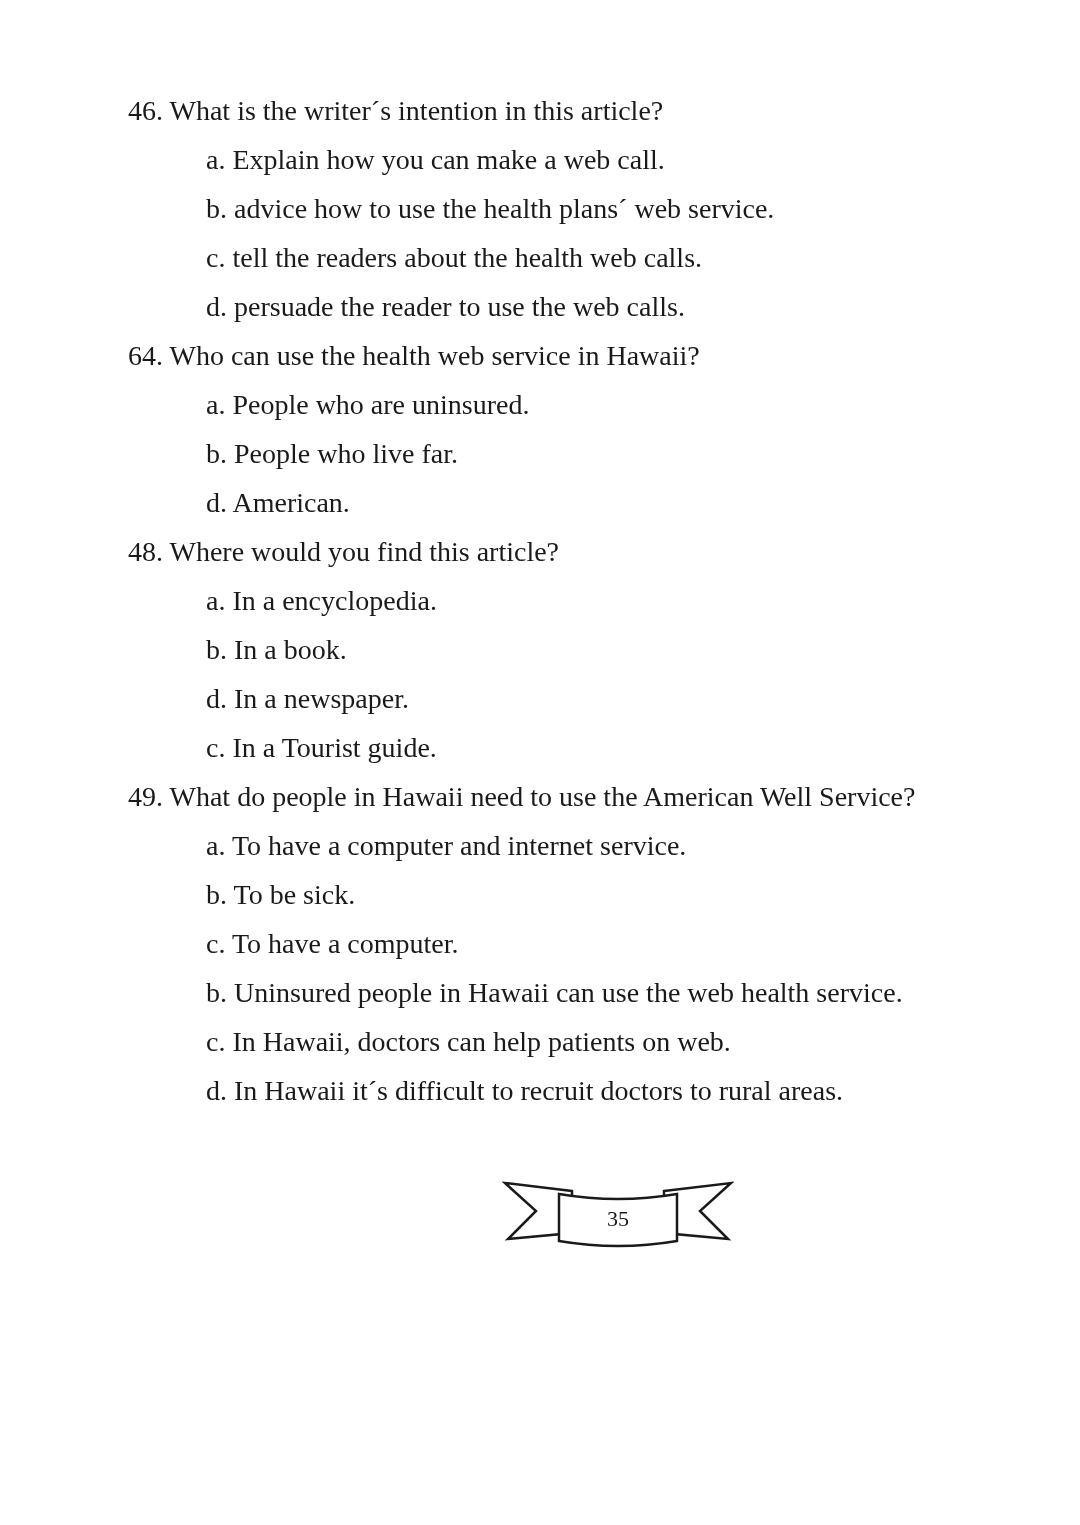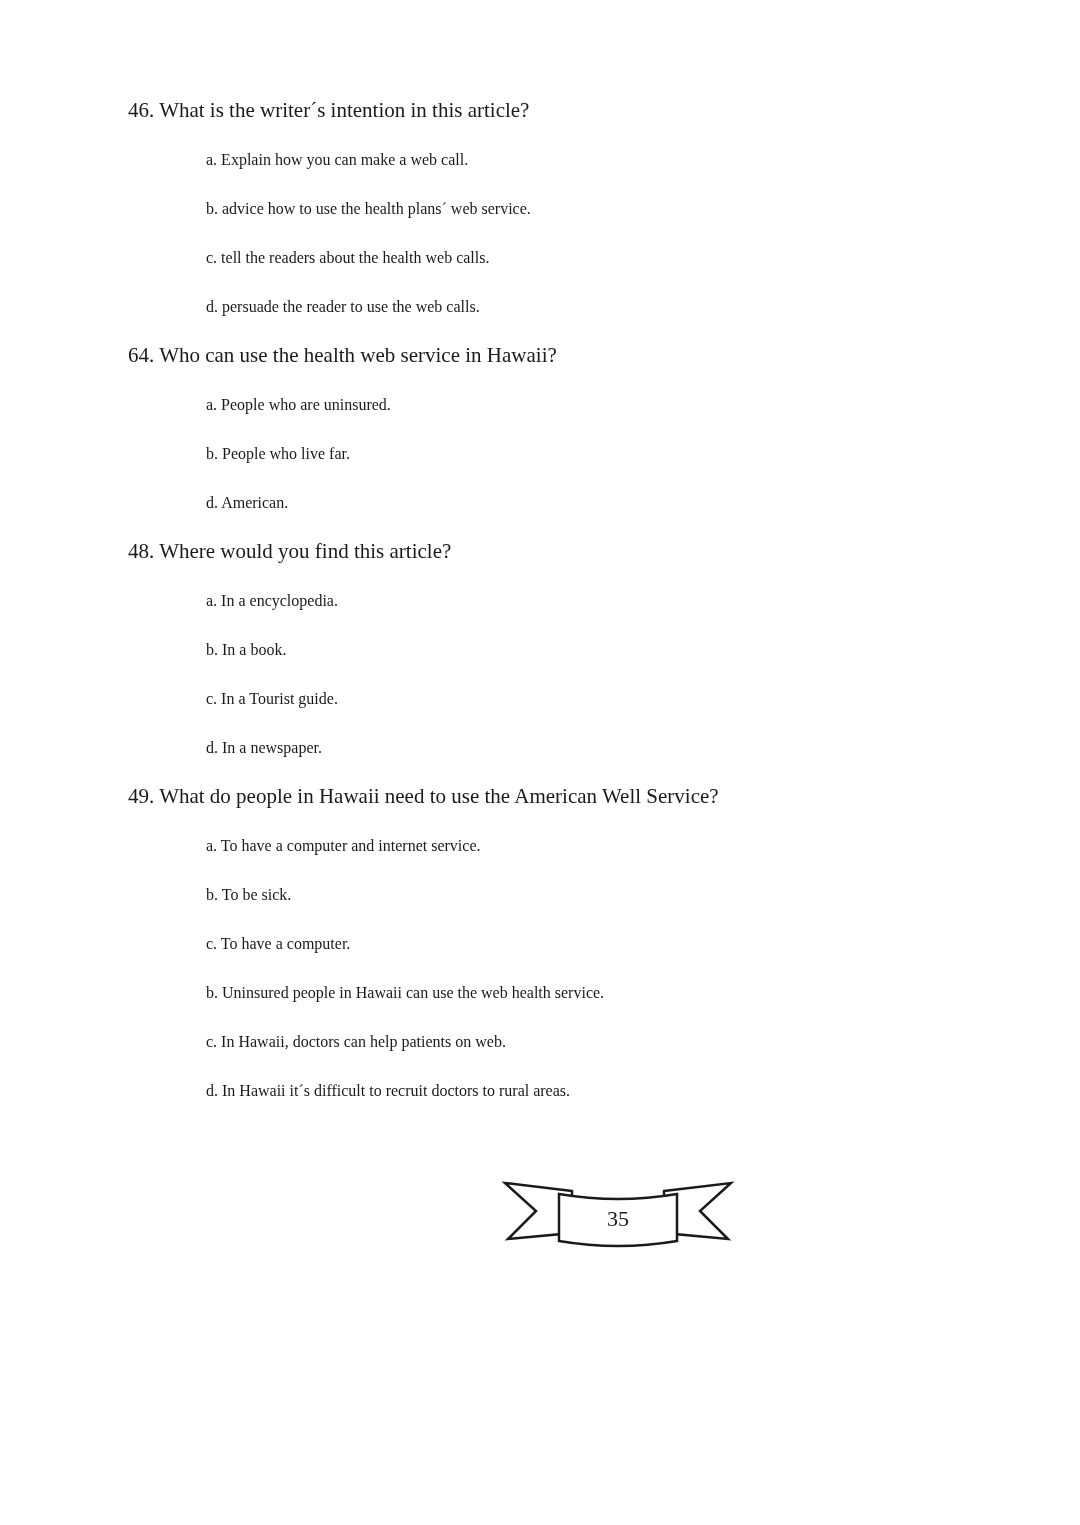--- a/index.html
+++ b/index.html
@@ -11,27 +11,27 @@
     width: 1080px;
     height: 1525px;
     font-family: "Liberation Serif", serif;
     color: #1a1a1a;
     overflow: hidden;
   }
   .sheet {
     padding: 98px 0 0 128px;
   }
   .q-head {
-    font-size: 21px;
+    font-size: 28px;
     line-height: 25px;
     margin: 0 0 24px 0;
     max-width: 900px;
   }
   .opt {
-    font-size: 16px;
+    font-size: 28px;
     line-height: 25px;
     margin: 0 0 24px 78px;
     max-width: 810px;
   }
   .ribbon-wrap {
     margin-top: 78px;
     display: flex;
     justify-content: center;
     transform: translateX(14px);
   }
@@ -61,22 +61,22 @@
     <p class="q-head"><span>64.</span> <span>Who can use the health web service in Hawaii?</span></p>
     <p class="opt"><span>a.</span> <span>People who are uninsured.</span></p>
     <p class="opt"><span>b.</span> <span>People who live far.</span></p>
     <p class="opt"><span>d.</span> <span>American.</span></p>
   </div>
 
   <div>
     <p class="q-head"><span>48.</span> <span>Where would you find this article?</span></p>
     <p class="opt"><span>a.</span> <span>In a encyclopedia.</span></p>
     <p class="opt"><span>b.</span> <span>In a book.</span></p>
+    <p class="opt"><span>d.</span> <span>In a newspaper.</span></p>
     <p class="opt"><span>c.</span> <span>In a Tourist guide.</span></p>
-    <p class="opt"><span>d.</span> <span>In a newspaper.</span></p>
   </div>
 
   <div>
     <p class="q-head"><span>49.</span> <span>What do people in Hawaii need to use the American Well Service?</span></p>
     <p class="opt"><span>a.</span> <span>To have a computer and internet service.</span></p>
     <p class="opt"><span>b.</span> <span>To be sick.</span></p>
     <p class="opt"><span>c.</span> <span>To have a computer.</span></p>
   </div>
 
   <div>

